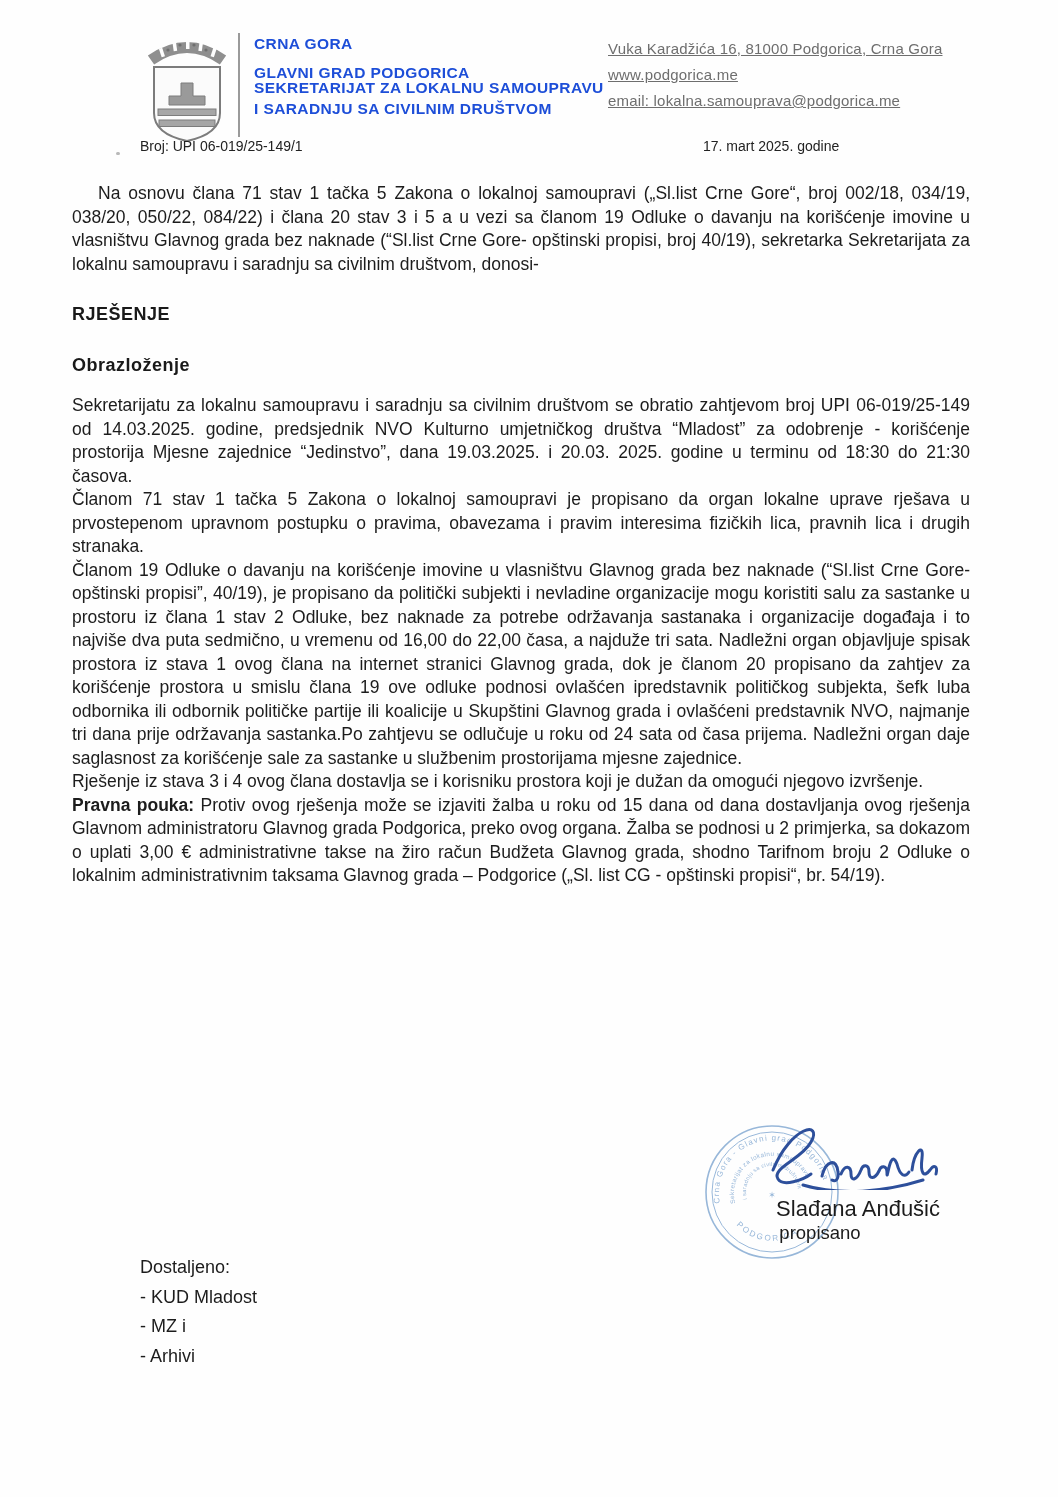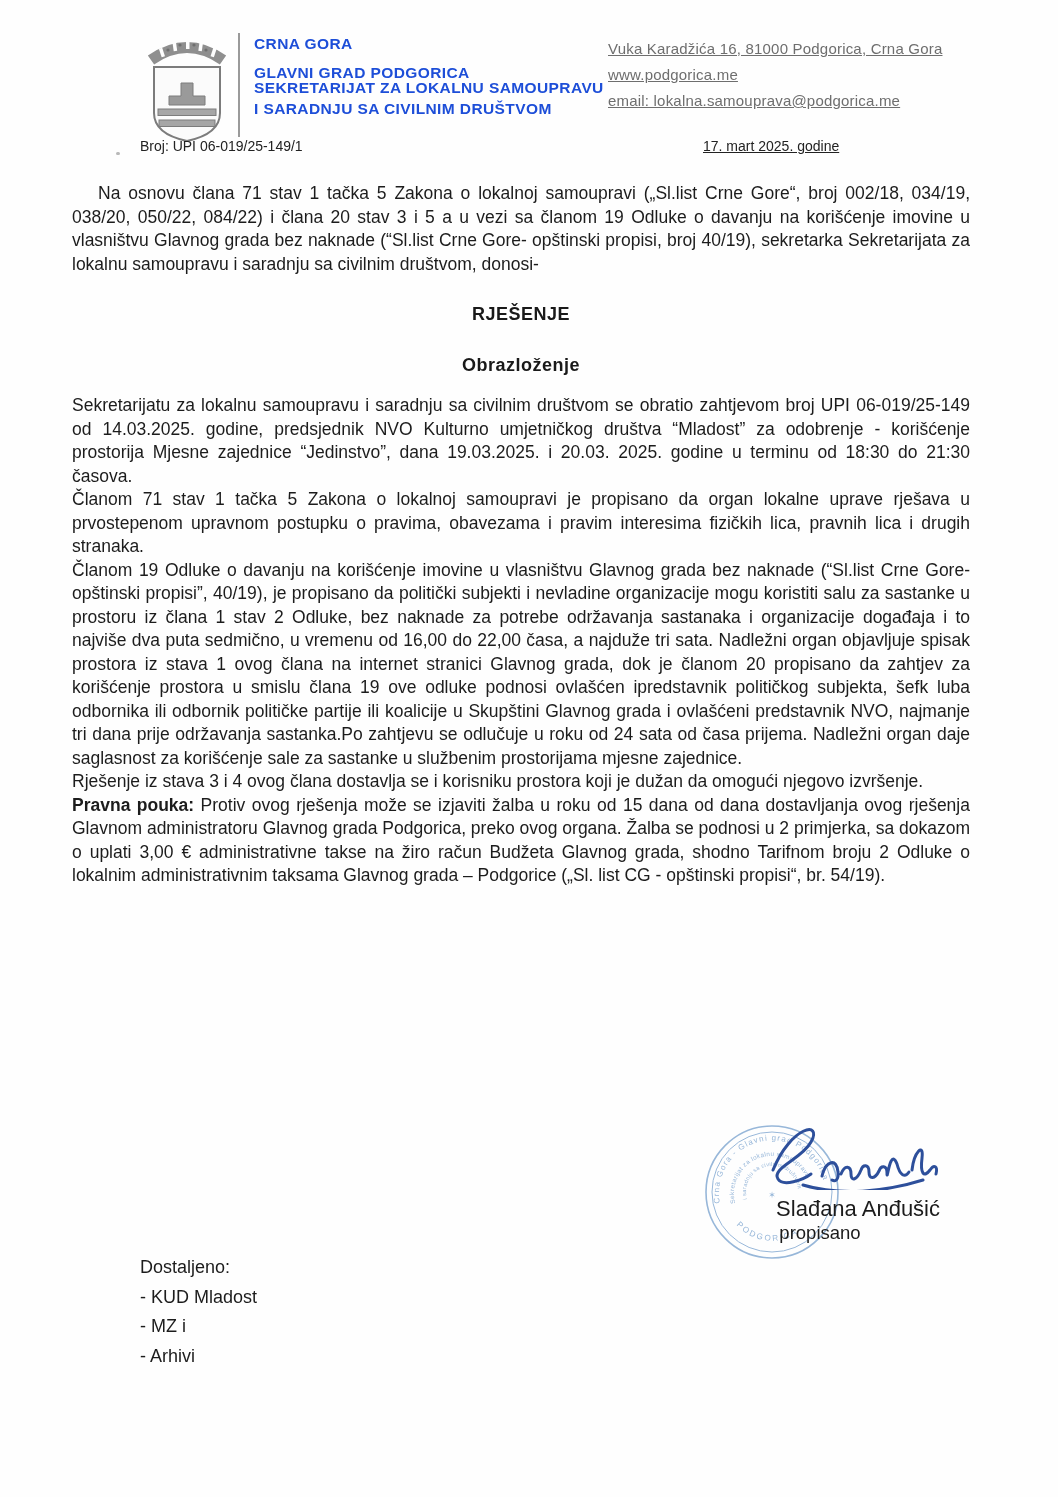--- a/index.html
+++ b/index.html
@@ -20,32 +20,32 @@
   .lh-divider{position:absolute;left:238px;top:33px;width:2px;height:104px;background:#9a9a9a;}
   .org-lines{position:absolute;left:254px;top:36px;color:#1d4ed8;font-weight:bold;}
   .org-line{font-size:15.5px;letter-spacing:.4px;line-height:1;}
   .org-line.l1{margin-bottom:13px;}
   .org-line.l2{}
   .org-line.l3{margin-bottom:5px;}
   .contact-lines{position:absolute;left:608px;top:36px;color:#6e6e6e;text-decoration:underline;}
   .contact-line{font-size:15px;line-height:26px;letter-spacing:.2px;}
   .ref-row{position:absolute;left:0;top:138px;width:100%;height:28px;font-size:14px;color:#222;}
   .case-number{position:absolute;left:140px;top:0;}
-  .doc-date{position:absolute;left:703px;top:0;text-decoration:underline;}
+  .doc-date{position:absolute;left:703px;top:0;}
   .speck{position:absolute;left:116px;top:152px;width:4px;height:3px;background:#b9b9b9;border-radius:2px;}
   
   .doc-body{
     position:absolute;left:0;top:182px;width:100%;
     padding:0 88px 0 72px;box-sizing:border-box;
     font-size:17.5px;line-height:23.5px;text-align:justify;color:#1c1c1c;
   }
   .doc-body p{margin:0;}
   .p-intro{text-indent:26px;}
   .doc-heading{
-    text-align:center;font-weight:bold;font-size:18px;
+    font-weight:bold;font-size:18px;
     margin:27px 0 17px 0;letter-spacing:.5px;color:#191919;
   }
   .p-ruling{margin-bottom:0;}
   .expl p{margin:0;}
   .p-legal{margin-top:34px;}
   strong.lead{font-weight:bold;}
   
   .sig-block{position:absolute;left:660px;top:1100px;width:330px;height:200px;}
   .stamp{position:absolute;left:32px;top:12px;opacity:.85;}
   .sig-scrawl{position:absolute;left:85px;top:18px;}

